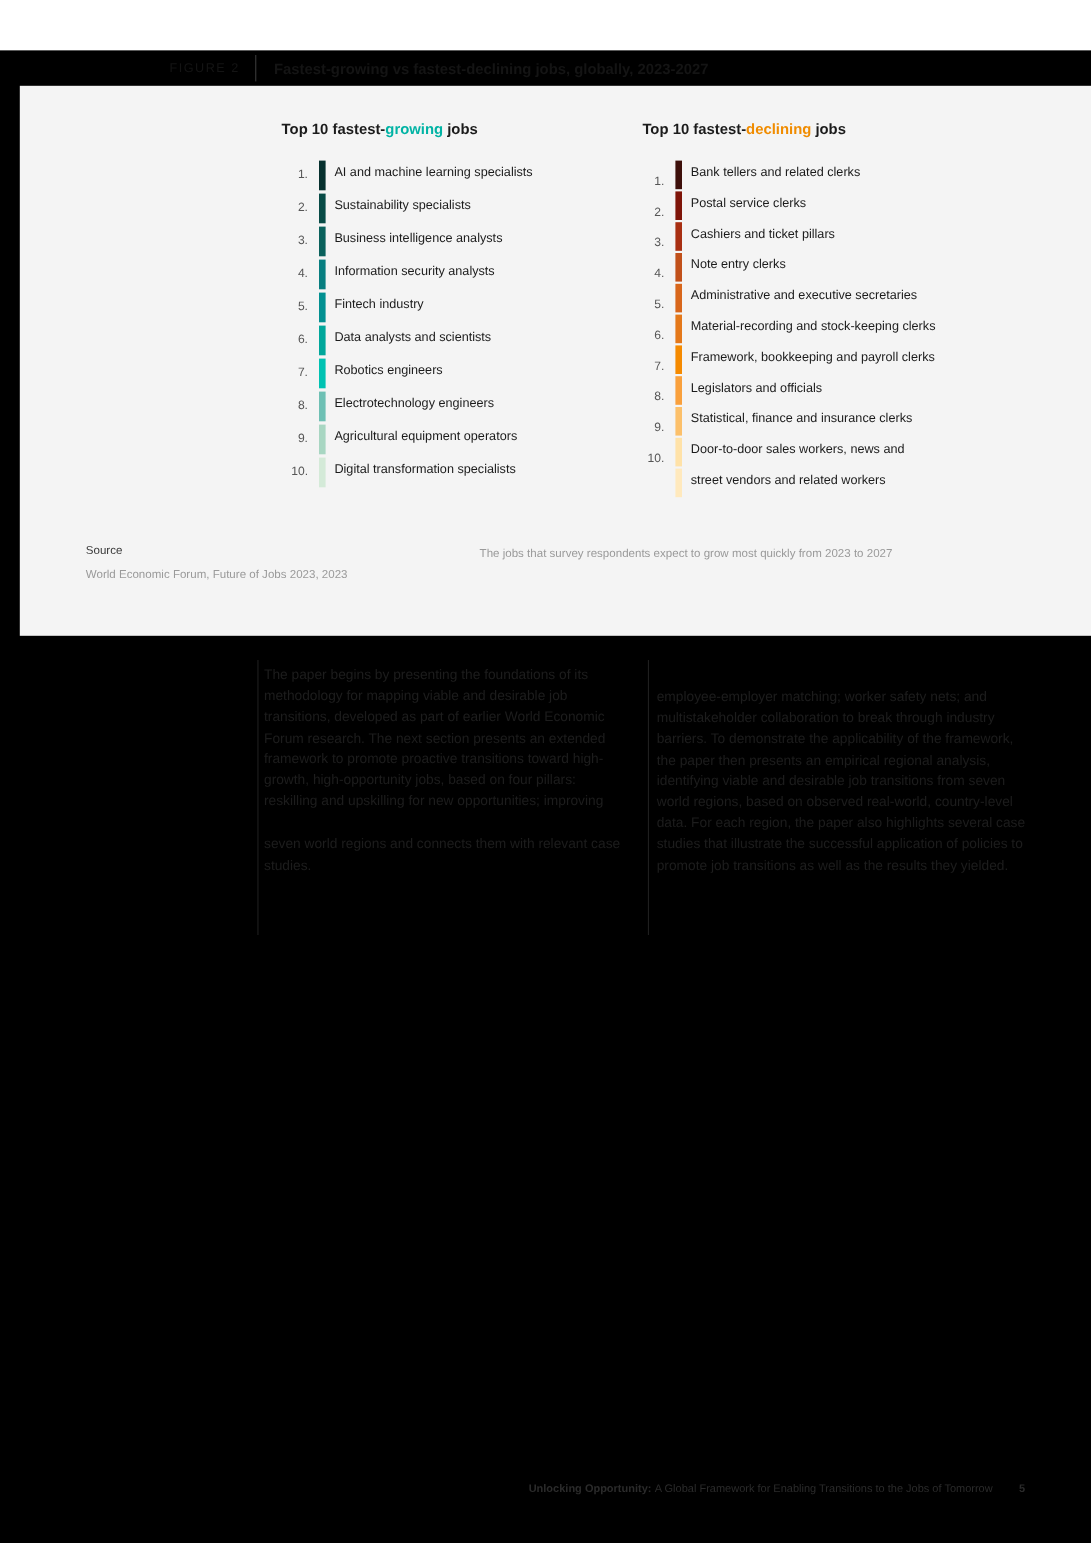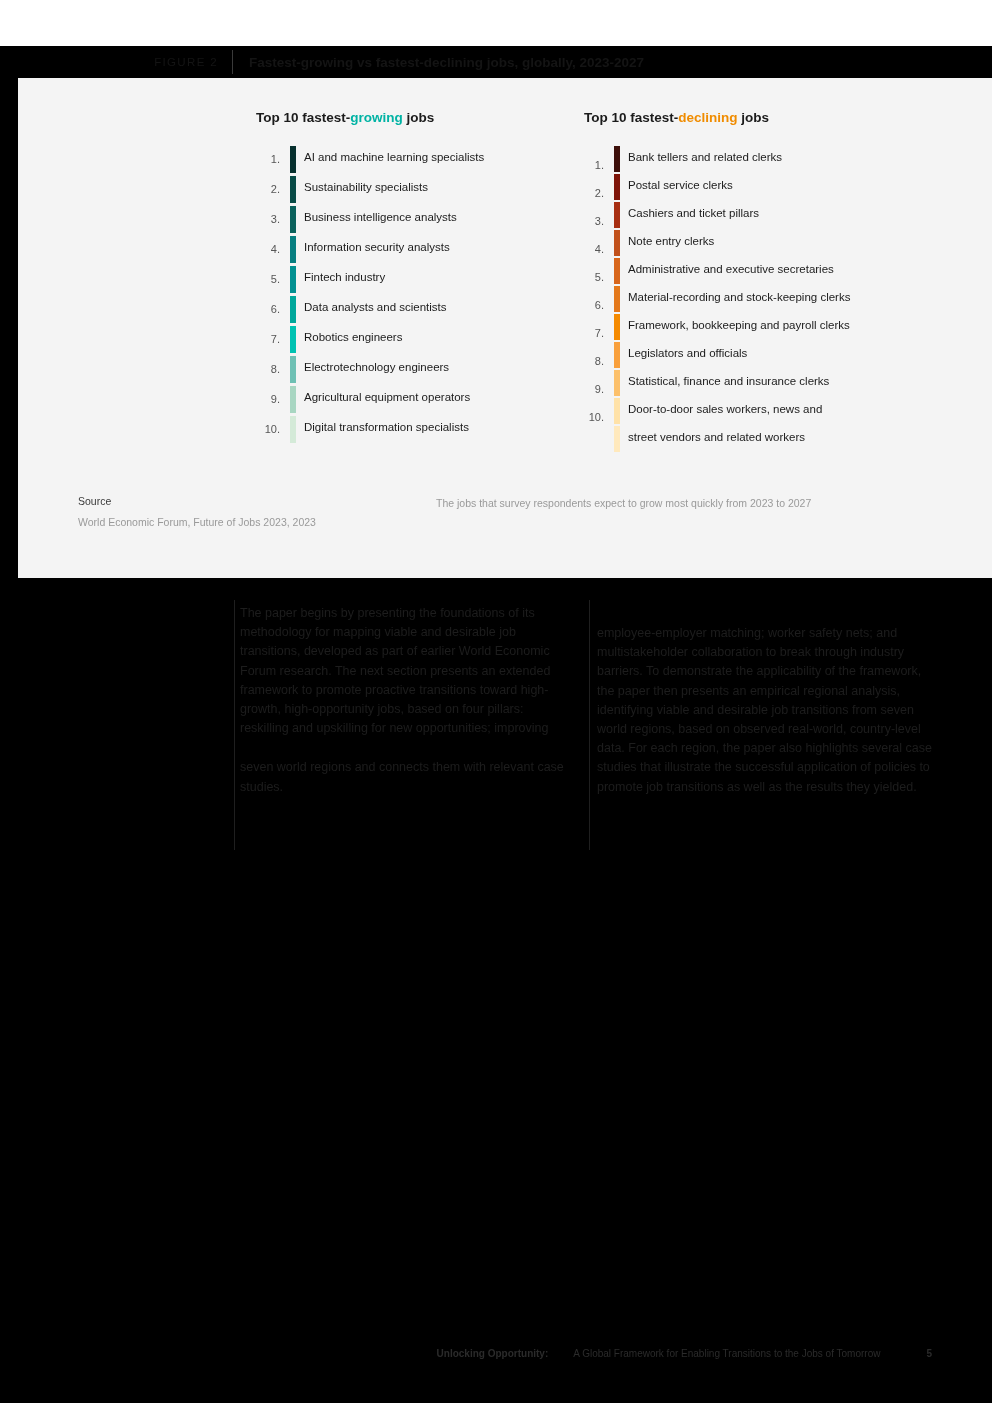--- a/index.html
+++ b/index.html
@@ -181,21 +181,20 @@
     top: 1348px;
     width: 992px;
     display: flex;
     align-items: baseline;
     justify-content: flex-end;
     padding-right: 60px;
     box-sizing: border-box;
     font-size: 10px;
     color: #2b2b2b;
     white-space: nowrap;
-    gap: 22px;
   }
   .page-footer .footer-strong { font-weight: bold; }
   .page-footer .footer-rest { margin-left: 3px; }
   .page-footer .footer-page {
     margin-left: 24px;
     font-weight: bold;
     color: #2b2b2b;
   }
 </style>
 </head>

